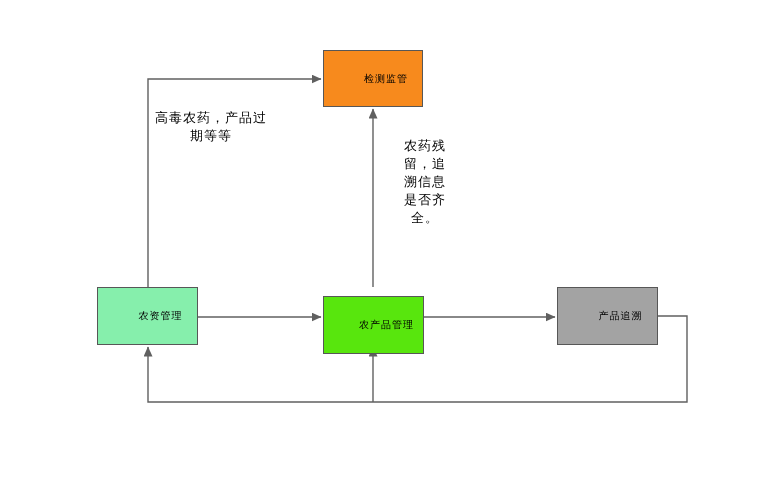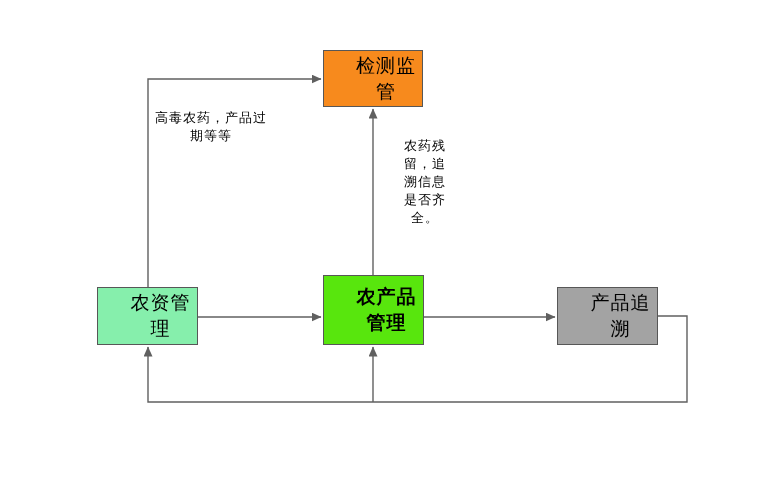--- a/index.html
+++ b/index.html
@@ -15,29 +15,29 @@
     background: #ffffff;
     overflow: hidden;
   }
   .node {
     position: absolute;
     border: 1px solid #575757;
     box-sizing: border-box;
     display: flex;
     align-items: center;
     justify-content: center;
-    font-size: 19px;
+    font-size: 10px;
     color: #000000;
     text-align: center;
     letter-spacing: 1px;
     padding-left: 26px;
   }
   #node-jiance      { left: 323px; top: 50px;  width: 100px; height: 57px; }
   #node-nongzi      { left: 97px;  top: 287px; width: 101px; height: 58px; }
-  #node-nongchanpin { left: 323px; top: 275px; width: 101px; height: 70px; font-weight: bold; }
+  #node-nongchanpin { left: 323px; top: 296px; width: 101px; height: 58px; }
   #node-chanpin     { left: 557px; top: 287px; width: 101px; height: 58px; }
   .annotation {
     position: absolute;
     font-size: 13px;
     line-height: 18px;
     color: #000000;
     text-align: center;
     white-space: pre-line;
     letter-spacing: 1px;
   }

